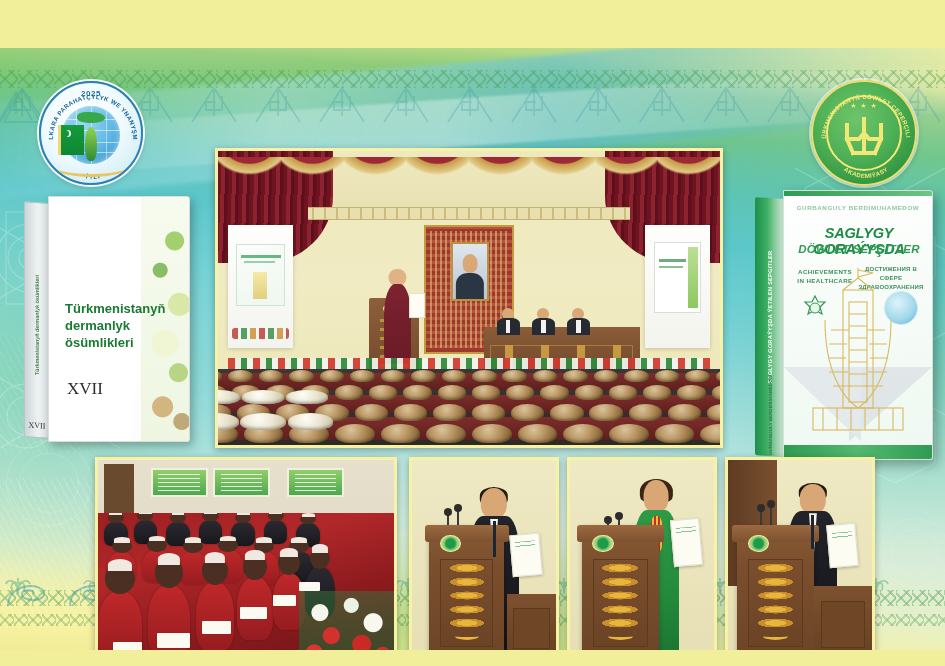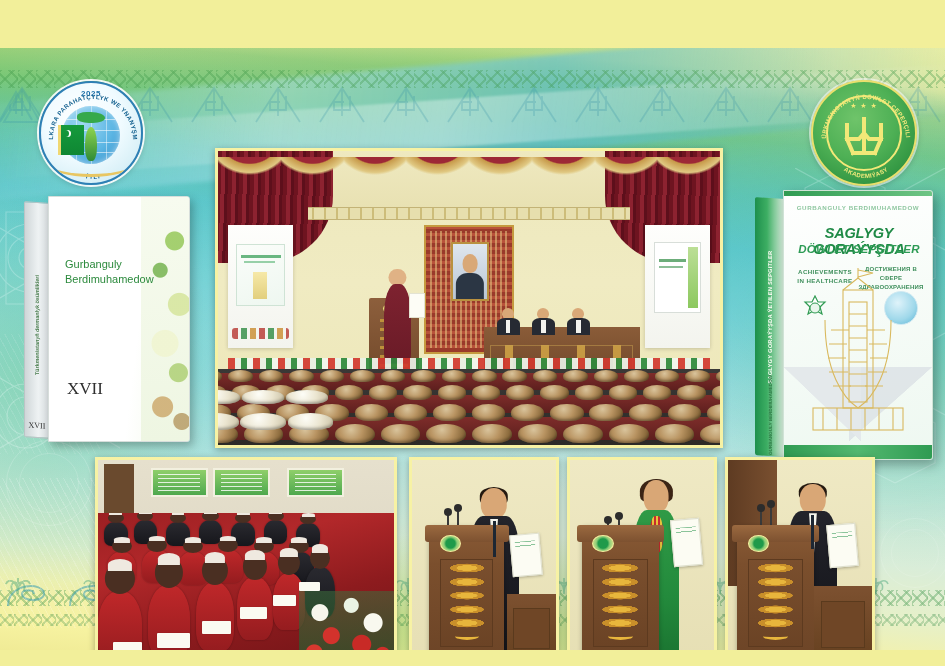--- a/index.html
+++ b/index.html
@@ -855,23 +855,24 @@
     </div>
   </div>
 
   <div class="book" id="book-left">
     <div class="spine">
       <div class="sp-txt">Türkmenistanyň dermanlyk ösümlikleri</div>
       <div class="sp-num">XVII</div>
     </div>
     <div class="cover">
       <div class="herbs"></div>
-      <div class="c-author">
-        <div>Gurbanguly</div>
-        <div>Berdimuhamedow</div>
+      <div class="c-title">
+        <div>Türkmenistanyň</div>
+        <div>dermanlyk</div>
+        <div>ösümlikleri</div>
       </div>
       <div class="c-vol">XVII</div>
     </div>
   </div>
 
   <div class="book" id="book-right">
     <div class="spine">
       <div class="sp-txt">SAGLYGY GORAÝYŞDA ÝETILEN SEPGITLER</div>
       <div class="sp-sub">GURBANGULY BERDIMUHAMEDOW</div>
     </div>

